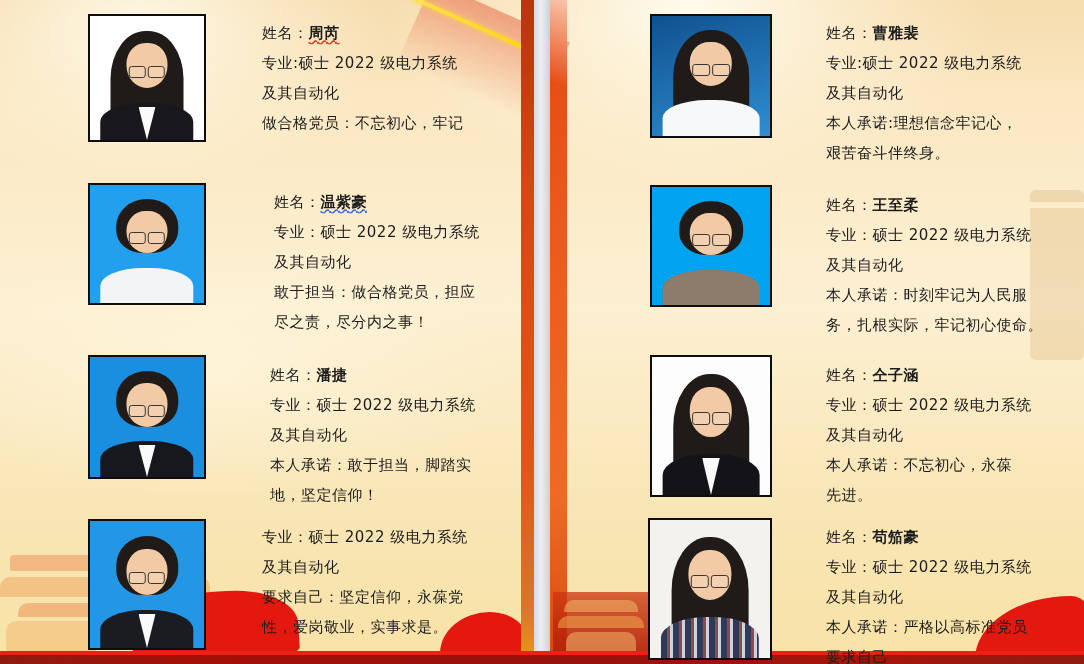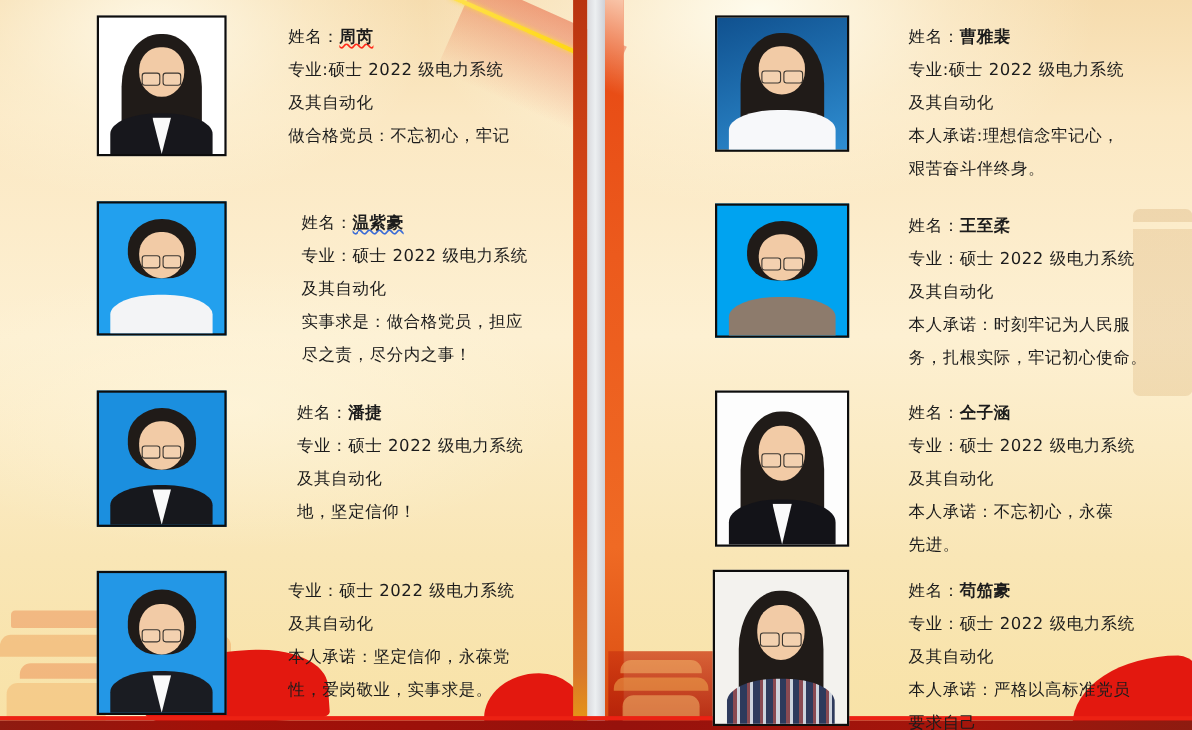--- a/index.html
+++ b/index.html
@@ -127,49 +127,50 @@
   <div class="photo" style="left: 88px; top: 183px; width: 118px; height: 122px; background: rgb(34, 160, 238);" data-hair="short" data-glasses="true">
     <div class="hair"></div>
     <div class="face"></div>
     <div class="glasses"></div>
     <div class="body" style="background: rgb(243, 244, 246);"></div>
   </div>
   <div class="info" style="left:274px;top:187px;">
     <span class="line"><span>姓名：</span><span class="nm" style="text-decoration: underline wavy rgb(58, 107, 214);">温紫豪</span></span>
     <span class="line">专业：硕士 2022 级电力系统</span>
     <span class="line">及其自动化</span>
-    <span class="line">实事求是：做合格党员，担应</span>
+    <span class="line">敢于担当：做合格党员，担应</span>
     <span class="line">尽之责，尽分内之事！</span>
   </div>
 
   <div class="photo" style="left: 88px; top: 355px; width: 118px; height: 124px; background: rgb(27, 143, 223);" data-hair="short" data-glasses="true">
     <div class="hair"></div>
     <div class="face"></div>
     <div class="glasses"></div>
     <div class="body" style="background: rgb(23, 24, 29);"></div>
     <div class="collar"></div>
   </div>
   <div class="info" style="left:270px;top:360px;">
     <span class="line"><span>姓名：</span><span class="nm">潘捷</span></span>
     <span class="line">专业：硕士 2022 级电力系统</span>
     <span class="line">及其自动化</span>
+    <span class="line">本人承诺：敢于担当，脚踏实</span>
     <span class="line">地，坚定信仰！</span>
   </div>
 
   <div class="photo" style="left: 88px; top: 519px; width: 118px; height: 131px; background: rgb(35, 151, 230);" data-hair="short">
     <div class="hair"></div>
     <div class="face"></div>
     <div class="glasses"></div>
     <div class="body" style="background: rgb(26, 28, 34);"></div>
     <div class="collar"></div>
   </div>
   <div class="info" style="left:262px;top:522px;">
     <span class="line">专业：硕士 2022 级电力系统</span>
     <span class="line">及其自动化</span>
-    <span class="line">本人承诺：坚定信仰，永葆党</span>
+    <span class="line">要求自己：坚定信仰，永葆党</span>
     <span class="line">性，爱岗敬业，实事求是。</span>
   </div>
 
   <div class="photo" style="left: 650px; top: 14px; width: 122px; height: 124px; background: linear-gradient(160deg, rgb(16, 81, 143), rgb(47, 142, 210));" data-hair="long">
     <div class="hair"></div>
     <div class="face"></div>
     <div class="glasses"></div>
     <div class="body" style="background: rgb(247, 248, 250);"></div>
   </div>
   <div class="info" style="left:826px;top:18px;">

